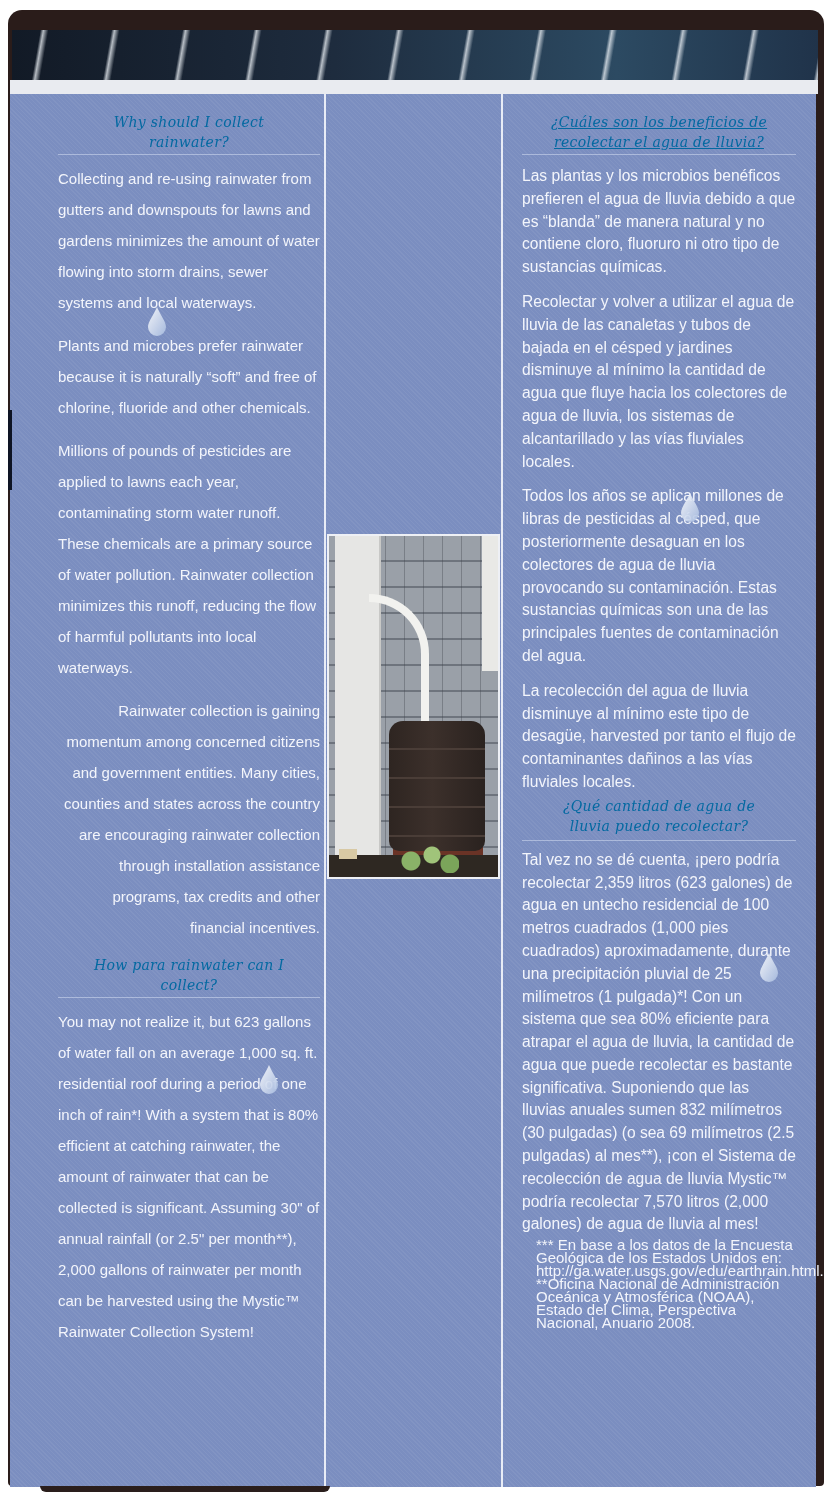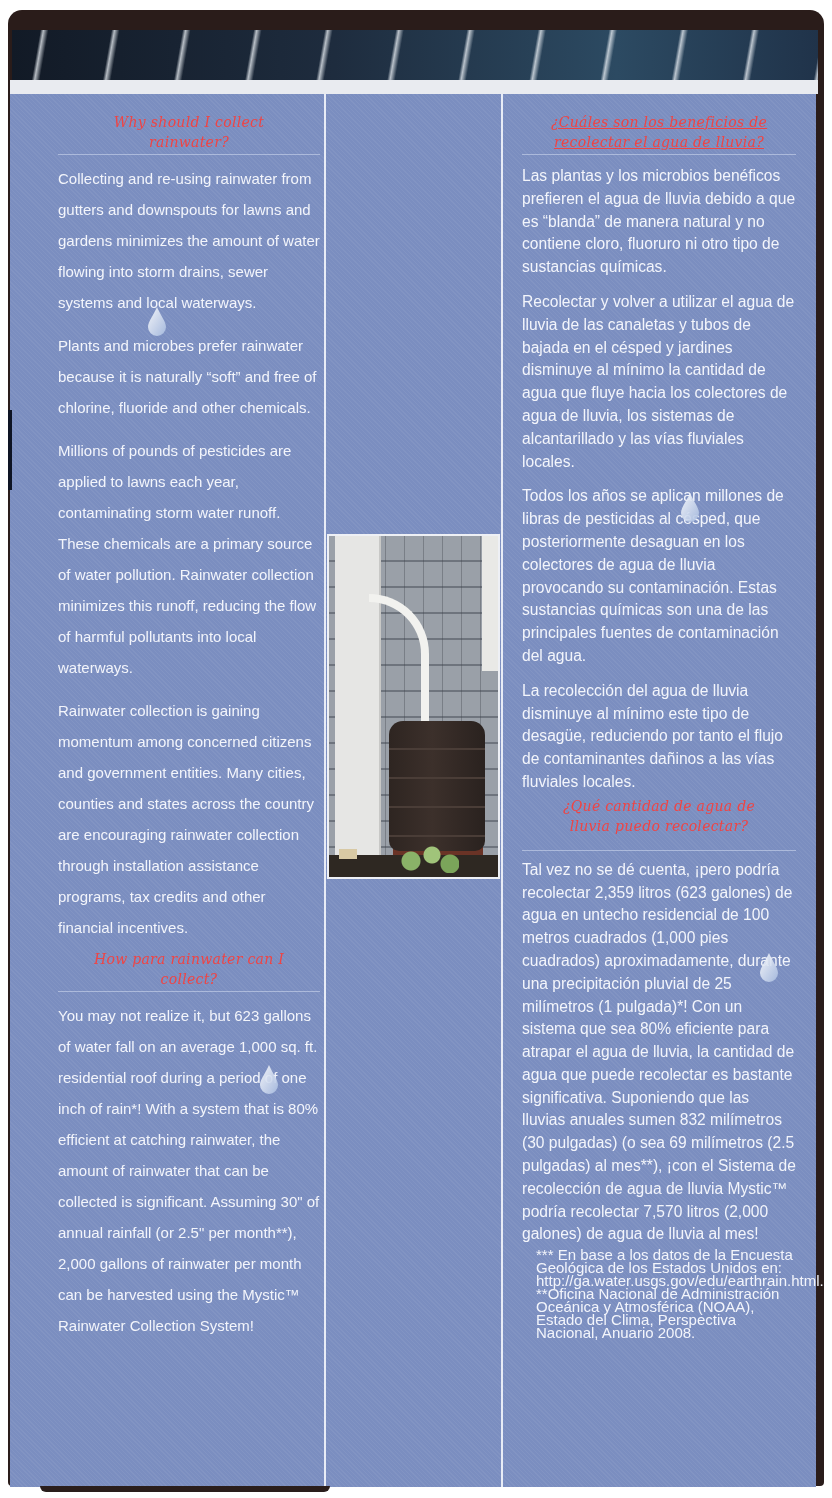--- a/index.html
+++ b/index.html
@@ -31,21 +31,21 @@
     position:absolute; left:8px; top:410px; width:4px; height:80px; background:#0e1424;
   }
   .divider { position:absolute; top:94px; width:2px; background:#e8ecf6; }
   .d1 { left:324px; height:1393px; }
   .d2 { left:501px; height:1393px; }
   .col { position:absolute; color:#f3f5fb; }
   .col-en { left:58px; width:262px; }
   .col-es { left:522px; width:274px; }
   .heading {
     font-family:"DejaVu Serif", serif; font-style:italic; font-size:14px;
-    text-align:center; color:#ef4444; line-height:20px; letter-spacing:0.3px;
+    text-align:center; color:#0369a1; line-height:20px; letter-spacing:0.3px;
     border-bottom:1px solid rgba(220,228,245,0.5); padding-bottom:2px;
   }
   .para { font-size:15px; line-height:31px; margin:0 0 12px 0; }
   .es .para { font-size:15.6px; line-height:22.8px; }
   .notes { font-size:11px; line-height:15px; margin-top:16px; }
   .notes p { margin:0 0 8px 0; }
   .es-notes { font-size:15px; line-height:13px; margin-left:14px; }
   .drop { position:absolute; width:22px; height:30px; }
   .photo {
     position:absolute; left:327px; top:534px; width:173px; height:345px;
@@ -91,34 +91,34 @@
 <div class="left-edge"></div>
 <div class="divider d1"></div>
 <div class="divider d2"></div>
 
 <div class="col col-en" style="top:112px;">
   <div class="heading" style="padding:0 40px 2px 40px;">Why should I collect rainwater?</div>
   <div style="height:8px"></div>
   <p class="para">Collecting and re-using rainwater from gutters and downspouts for lawns and gardens minimizes the amount of water flowing into storm drains, sewer systems and local waterways.</p>
   <p class="para">Plants and microbes prefer rainwater because it is naturally “soft” and free of chlorine, fluoride and other chemicals.</p>
   <p class="para">Millions of pounds of pesticides are applied to lawns each year, contaminating storm water runoff. These chemicals are a primary source of water pollution. Rainwater collection minimizes this runoff, reducing the flow of harmful pollutants into local waterways.</p>
-  <p class="para" style="margin-bottom:6px;">Rainwater collection is gaining momentum among concerned citizens and government entities. Many cities, counties and states across the country are encouraging rainwater collection through installation assistance programs, tax credits and other financial incentives.</p>
+  <p class="para" style="text-align:right;">Rainwater collection is gaining momentum among concerned citizens and government entities. Many cities, counties and states across the country are encouraging rainwater collection through installation assistance programs, tax credits and other financial incentives.</p>
   <div class="heading" style="padding:0 30px 2px 30px;">How para rainwater can I collect?</div>
   <div style="height:8px"></div>
   <p class="para">You may not realize it, but 623 gallons of water fall on an average 1,000 sq. ft. residential roof during a period of one inch of rain*! With a system that is 80% efficient at catching rainwater,  the amount of rainwater that can be collected is significant.  Assuming 30" of annual rainfall (or 2.5" per month**), 2,000 gallons of rainwater per month can be harvested using the Mystic™ Rainwater Collection System!</p>
 </div>
 
 <div class="col col-es es" style="top:112px;">
   <div class="heading" style="padding:0 20px 2px 20px;text-decoration:underline;">¿Cuáles son los beneficios de recolectar el agua de lluvia?</div>
   <div style="height:10px"></div>
   <p class="para">Las plantas y los microbios benéficos prefieren el agua de lluvia debido a que es “blanda” de manera natural y no contiene cloro, fluoruro ni otro tipo de sustancias químicas.</p>
   <p class="para">Recolectar y volver a utilizar el agua de lluvia de las canaletas y tubos de bajada en el césped y jardines disminuye al mínimo la cantidad de agua que fluye hacia los colectores de agua de lluvia, los sistemas de alcantarillado y las vías fluviales locales.</p>
   <p class="para">Todos los años se aplican millones de libras de pesticidas al césped, que posteriormente desaguan en los colectores de agua de lluvia provocando su contaminación. Estas sustancias químicas son una de las principales fuentes de contaminación del agua.</p>
-  <p class="para" style="margin-bottom:2px;">La recolección del agua de lluvia disminuye al mínimo este tipo de desagüe, reduciendo por tanto el flujo de contaminantes dañinos a las vías fluviales locales.</p>
-  <div class="heading" style="padding:0 20px 14px 20px;">¿Qué cantidad de agua de lluvia puedo recolectar?</div>
+  <p class="para" style="margin-bottom:2px;">La recolección del agua de lluvia disminuye al mínimo este tipo de desagüe, harvested por tanto el flujo de contaminantes dañinos a las vías fluviales locales.</p>
+  <div class="heading" style="padding:0 20px 4px 20px;">¿Qué cantidad de agua de lluvia puedo recolectar?</div>
   <div style="height:8px"></div>
   <p class="para" style="margin-bottom:2px;">Tal vez no se dé cuenta, ¡pero podría recolectar 2,359 litros (623 galones) de agua en untecho residencial de 100 metros cuadrados (1,000 pies cuadrados) aproximadamente, durante una precipitación pluvial de 25 milímetros (1 pulgada)*! Con un sistema que sea 80% eficiente para atrapar el agua de lluvia, la cantidad de agua que puede recolectar es bastante significativa. Suponiendo que las lluvias anuales sumen 832 milímetros (30 pulgadas) (o sea 69 milímetros (2.5 pulgadas) al mes**), ¡con el Sistema de recolección de agua de lluvia Mystic™ podría recolectar 7,570 litros (2,000 galones) de agua de lluvia al mes!</p>
   <div class="es-notes">
     <div>*** En base a los datos de la Encuesta Geológica de los Estados Unidos en: http://ga.water.usgs.gov/edu/earthrain.html.</div>
     <div>**Oficina Nacional de Administración Oceánica y Atmosférica (NOAA), Estado del Clima, Perspectiva Nacional, Anuario 2008.</div>
   </div>
 </div>
 
 <svg class="drop" style="left:146px;top:306px;" viewBox="0 0 22 30">
     <defs>

